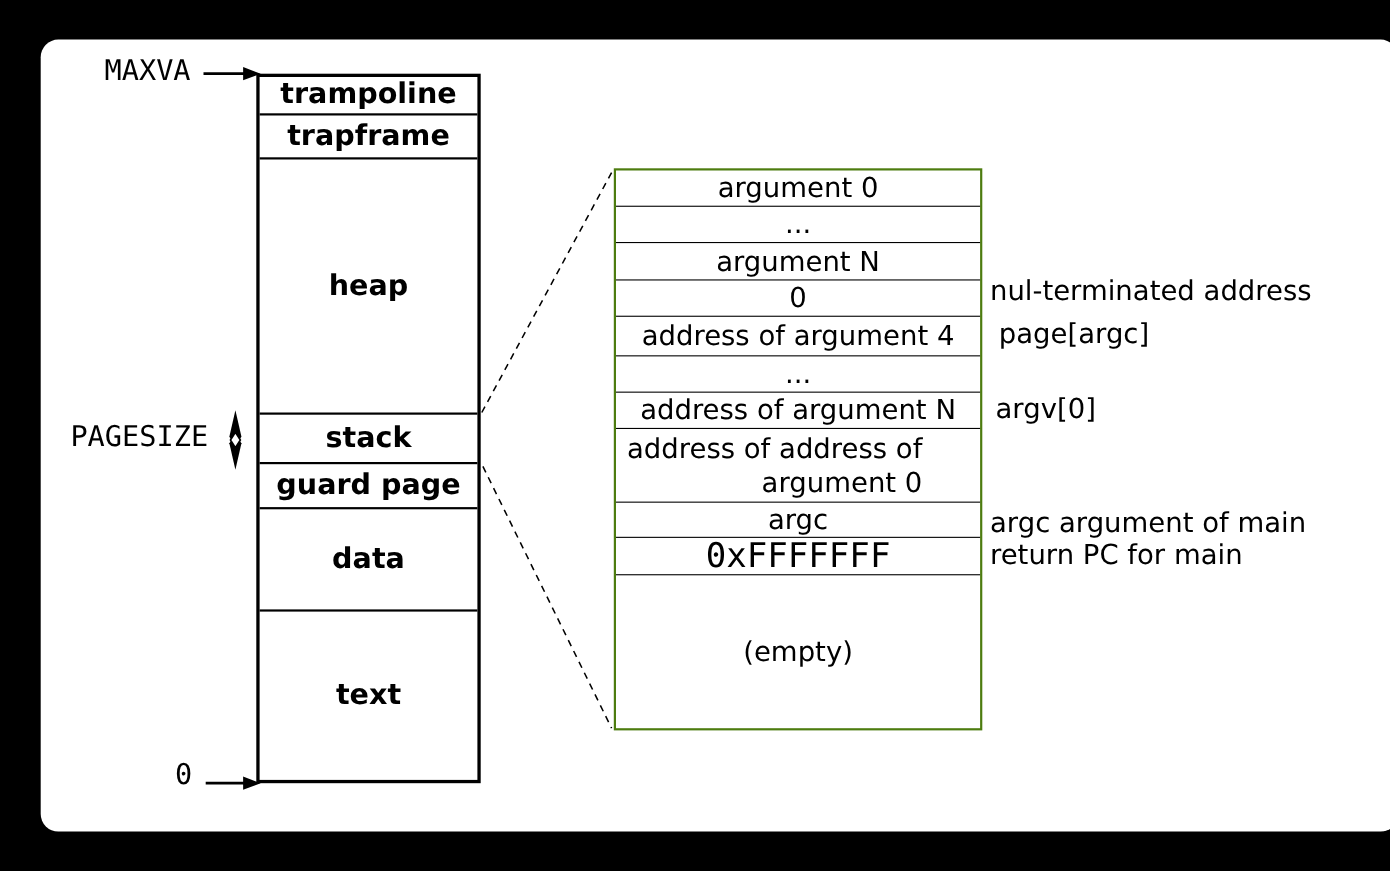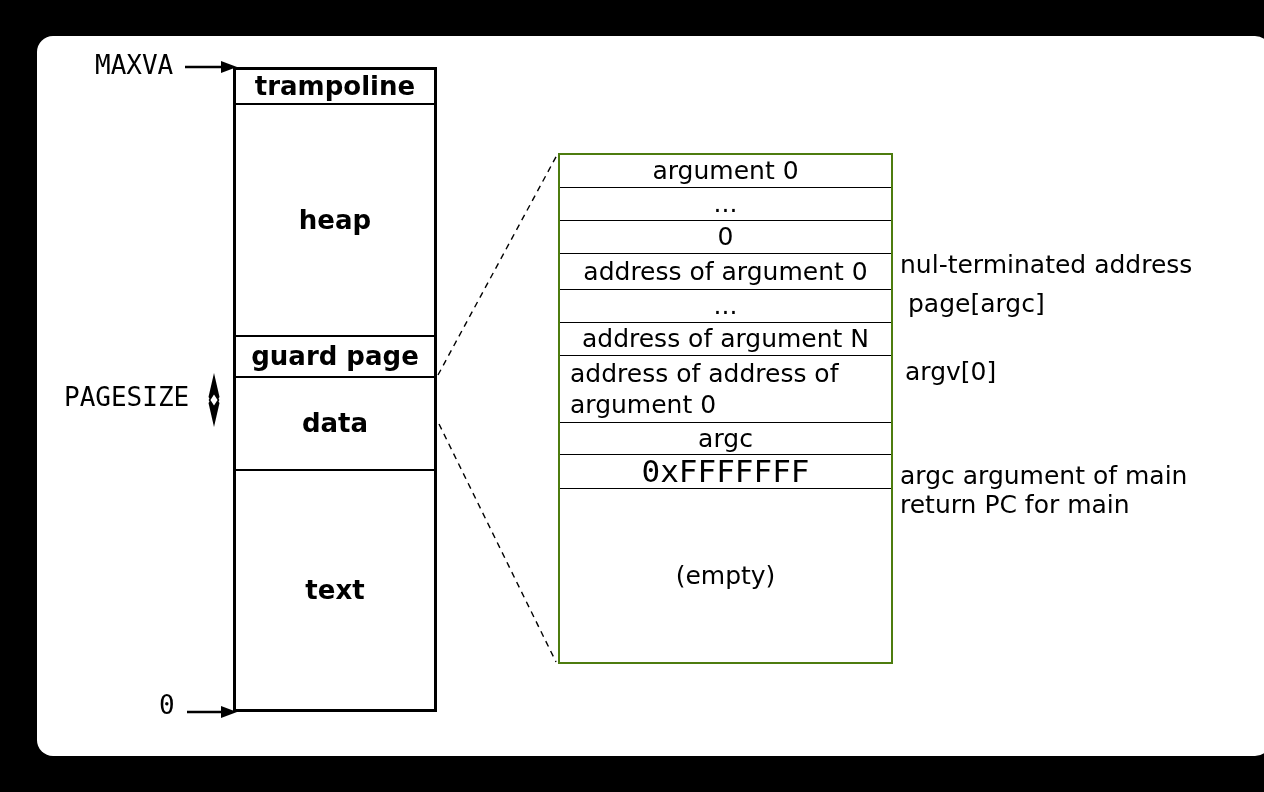--- a/index.html
+++ b/index.html
@@ -38,21 +38,21 @@
     display:flex;flex-direction:column;
   }
   .srow{
     box-sizing:border-box;border-bottom:1px solid #000;
     display:flex;align-items:center;justify-content:center;
     font-size:25px;line-height:1.2;text-align:center;
   }
   .srow:last-child{border-bottom:none;}
   .r1{height:33px}.r2{height:33px}.r3{height:34px}.r4{height:33px}
   .r5{height:36px}.r6{height:33px}.r7{height:33px}
-  .r8{height:67px;justify-content:flex-start;text-align:left;
+  .r8{height:67px;justify-content:flex-start;text-align:right;
       padding-left:10px;white-space:pre-line;line-height:31px;}
   .r9{height:32px}
   .r10{height:34px;font-family:"DejaVu Sans Mono",monospace;font-size:31px;}
   .r11{flex:1}
   
   .ann{
     position:absolute;font-size:25px;line-height:30px;white-space:nowrap;
   }
   .ann1{left:863px;top:214px}
   .ann2{left:871px;top:253px}
@@ -75,31 +75,34 @@
 <body>
 
 <div class="card">
 
   <div class="lbl maxva">MAXVA</div>
   <div class="lbl pagesize">PAGESIZE</div>
   <div class="lbl zero">0</div>
 
   <div class="membox">
     <div class="seg h-tramp">trampoline</div>
+    <div class="seg h-trapf">trapframe</div>
     <div class="seg h-heap">heap</div>
+    <div class="seg h-stack">stack</div>
     <div class="seg h-guard">guard page</div>
     <div class="seg h-data">data</div>
     <div class="seg h-text">text</div>
   </div>
 
   <div class="stackbox">
     <div class="srow r1">argument 0</div>
     <div class="srow r2">...</div>
+    <div class="srow r3">argument N</div>
     <div class="srow r4">0</div>
-    <div class="srow r5">address of argument 0</div>
+    <div class="srow r5">address of argument 4</div>
     <div class="srow r6">...</div>
     <div class="srow r7">address of argument N</div>
     <div class="srow r8">address of address of
  argument 0</div>
     <div class="srow r9">argc</div>
     <div class="srow r10">0xFFFFFFF</div>
     <div class="srow r11">(empty)</div>
   </div>
 
   <div class="ann ann1">nul-terminated address</div>

